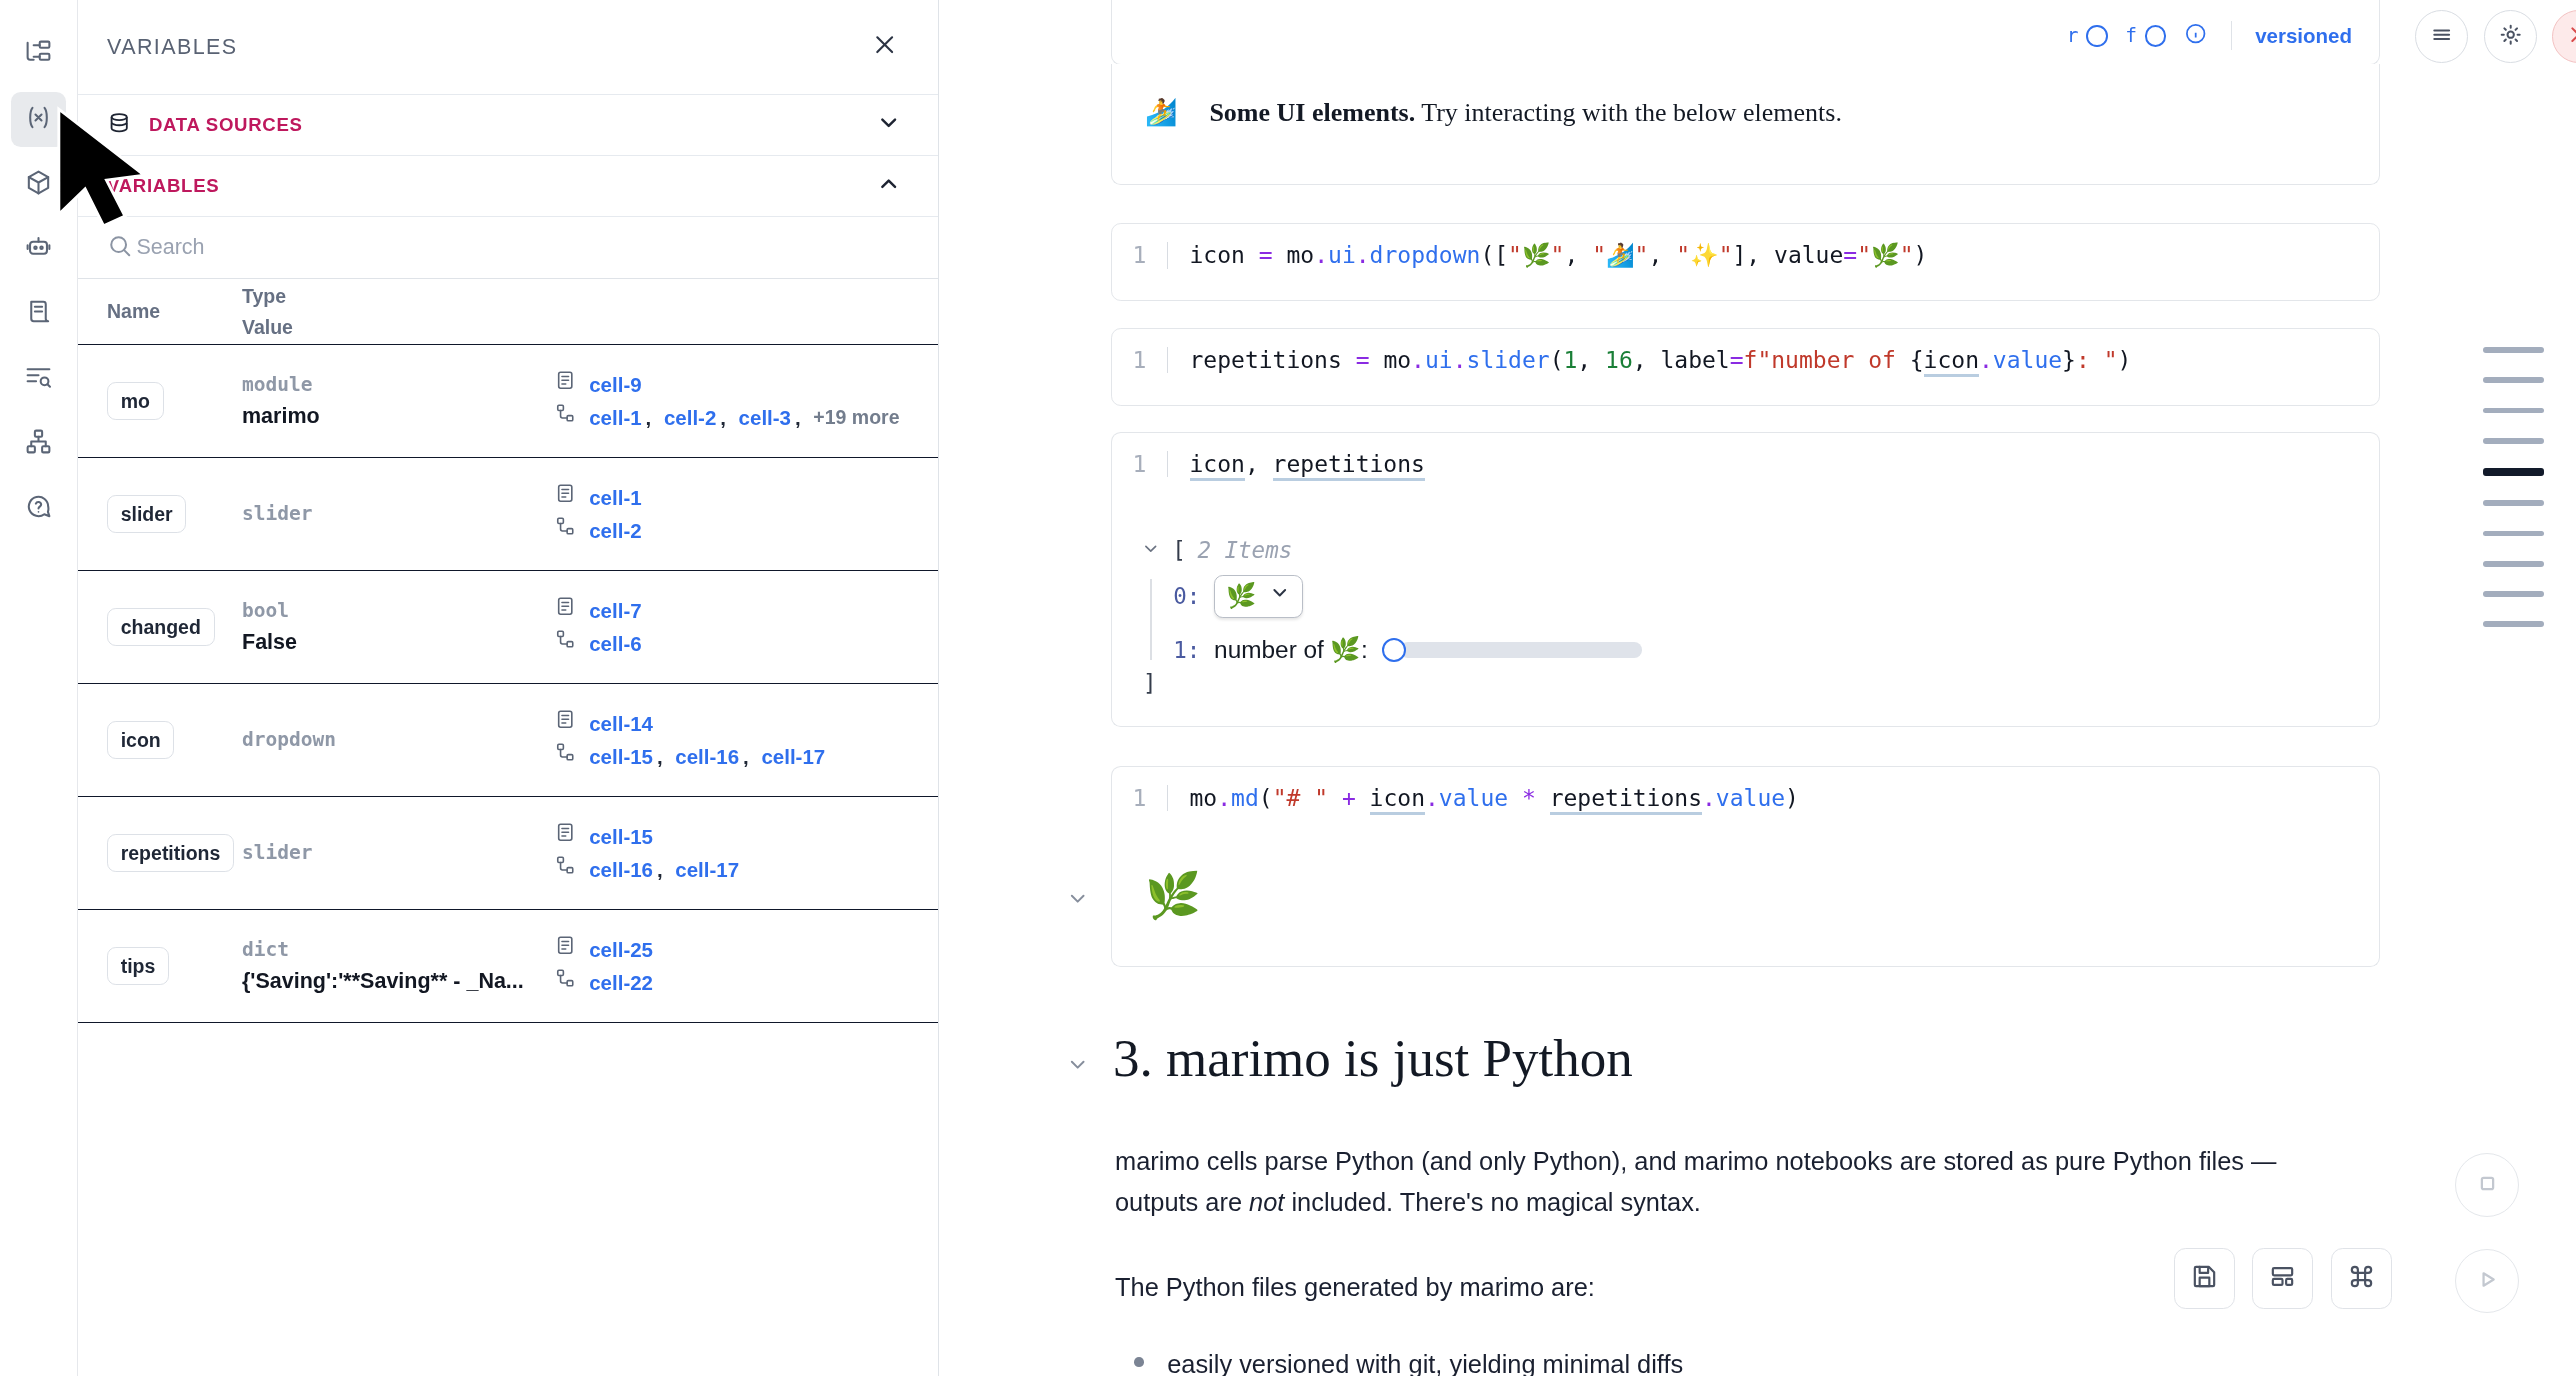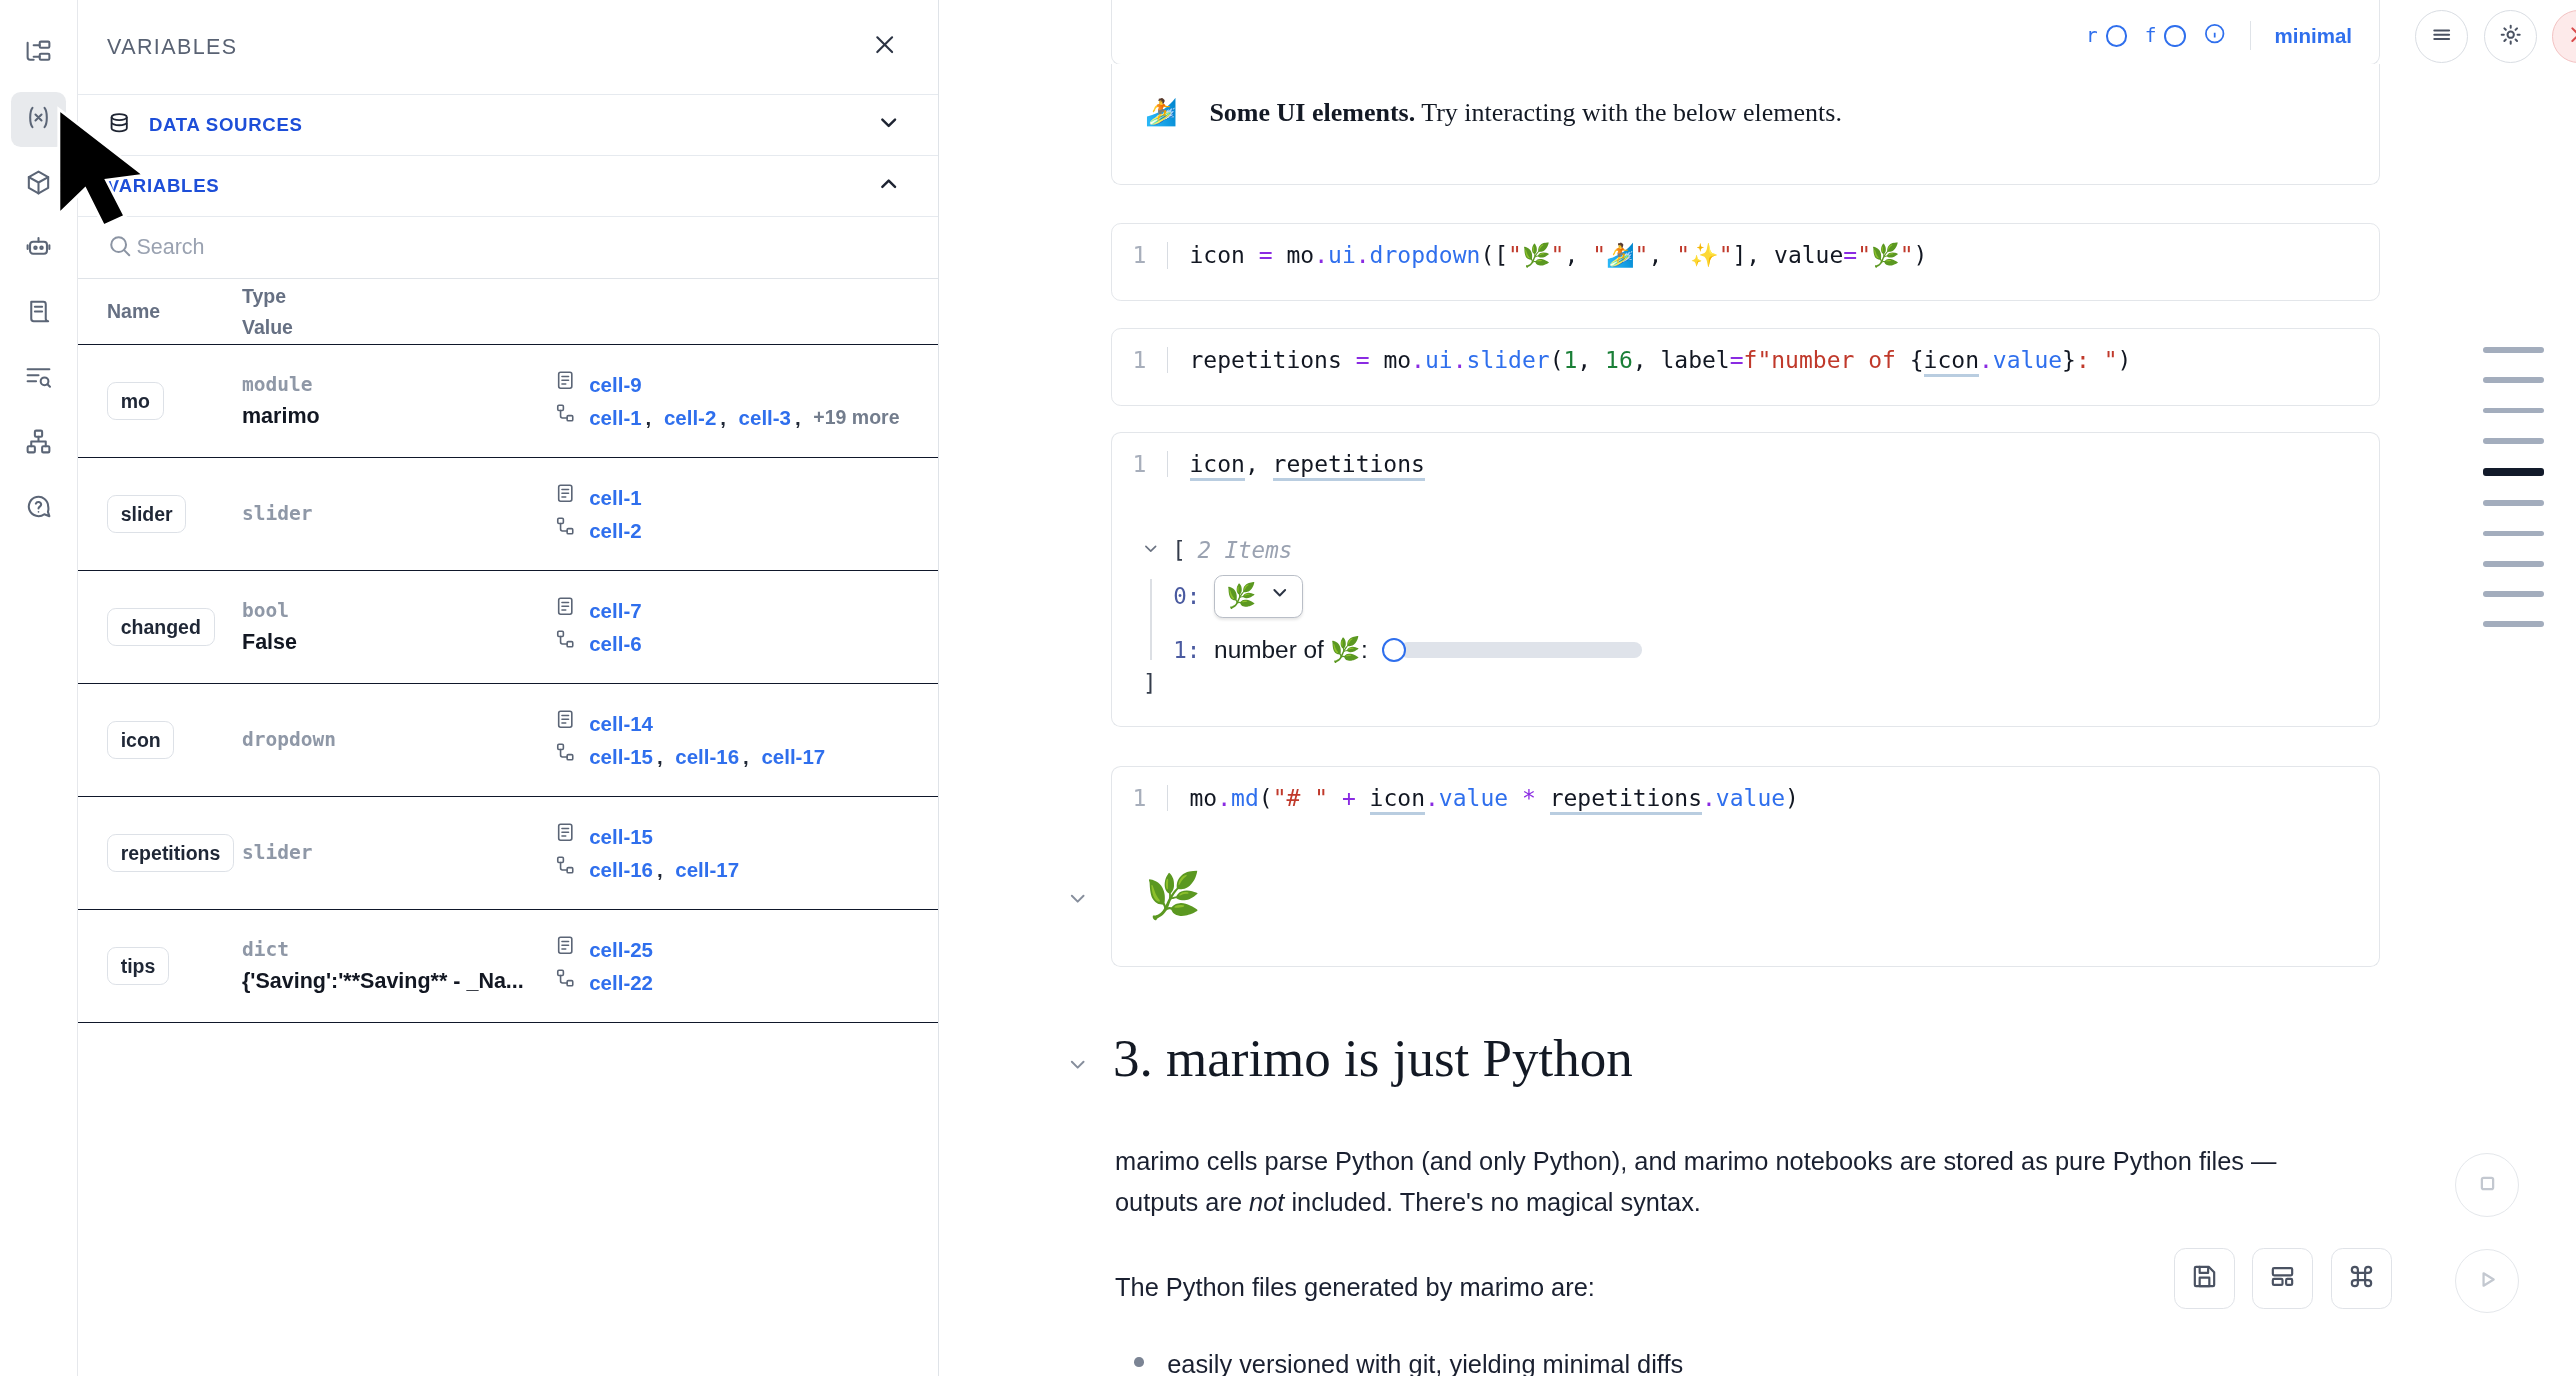--- a/index.html
+++ b/index.html
@@ -48,21 +48,21 @@
 
   .section-row {
     height: 61px; display: flex; align-items: center;
     padding: 0 37px 0 29px; justify-content: space-between;
     border-top: 1px solid #e6eaef; cursor: pointer; flex: 0 0 auto;
   }
   .section-left { display: flex; align-items: center; gap: 17.6px; }
   .section-left svg.db { width: 24.4px; height: 24.4px; stroke: #1e2432;
      stroke-width: 1.8; fill: none; }
   .section-label {
-    font-size: 18.6px; font-weight: bold; letter-spacing: 0.7px; color: #1d4ed8;
+    font-size: 18.6px; font-weight: bold; letter-spacing: 0.7px; color: #be185d;
   }
   .chev svg { width: 25.4px; height: 25.4px; stroke: #1e2432; stroke-width: 2.3;
     fill: none; stroke-linecap: round; stroke-linejoin: round; }
 
   .search-row {
     height: 62px; display: flex; align-items: center; gap: 4px;
     padding: 0 29px; border-top: 1px solid #e6eaef; flex: 0 0 auto;
   }
   .search-row svg { width: 25.4px; height: 25.4px; stroke: #8b94a3;
      stroke-width: 1.9; fill: none; stroke-linecap: round; }
@@ -565,21 +565,21 @@
       </span>
       <span class="tinfo" style="margin-left:17.6px">
         <span>
           <svg viewBox="0 0 24 24">
               <circle cx="12" cy="12" r="9"></circle>
               <path d="M12 11v5M12 8.2v.1"></path>
             </svg>
         </span>
       </span>
       <span class="tdiv"></span>
-      <span class="tlang">minimal</span>
+      <span class="tlang">versioned</span>
     </div>
 
     <div class="round-btn" style="left:1476px;top:9.8px">
       <span>
         <svg viewBox="0 0 24 24">
             <path d="M5 8h14M5 12h14M5 16h14"></path>
           </svg>
       </span>
     </div>
     <div class="round-btn" style="left:1545px;top:9.8px">

